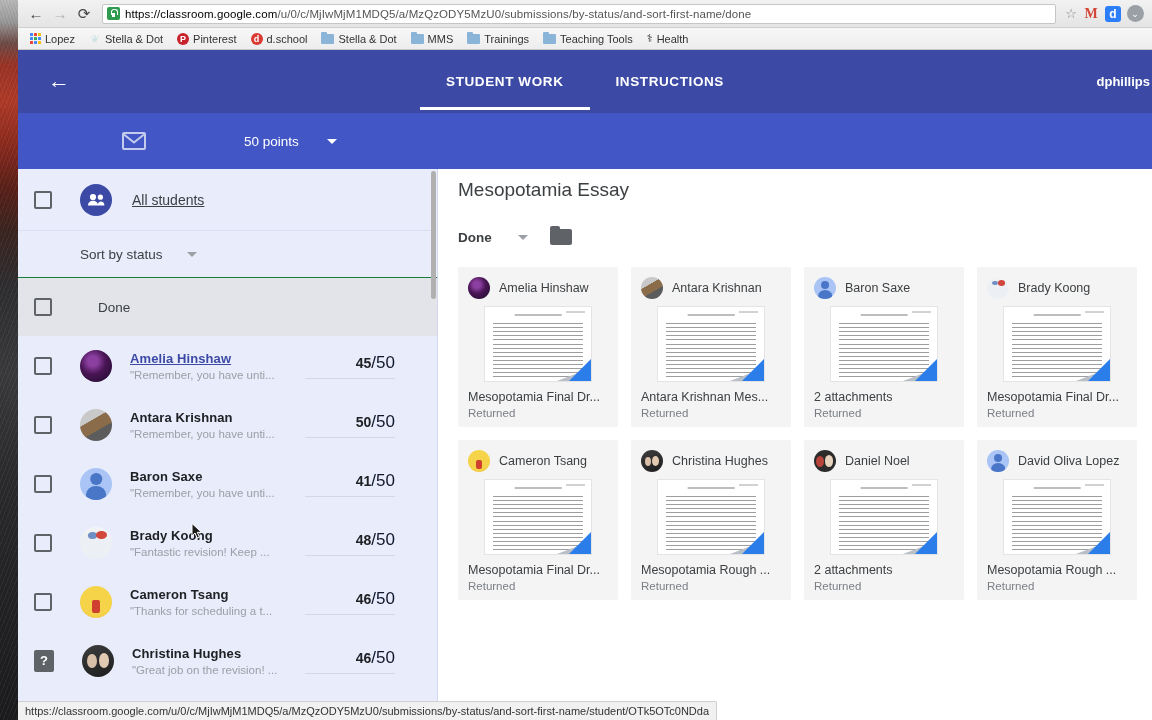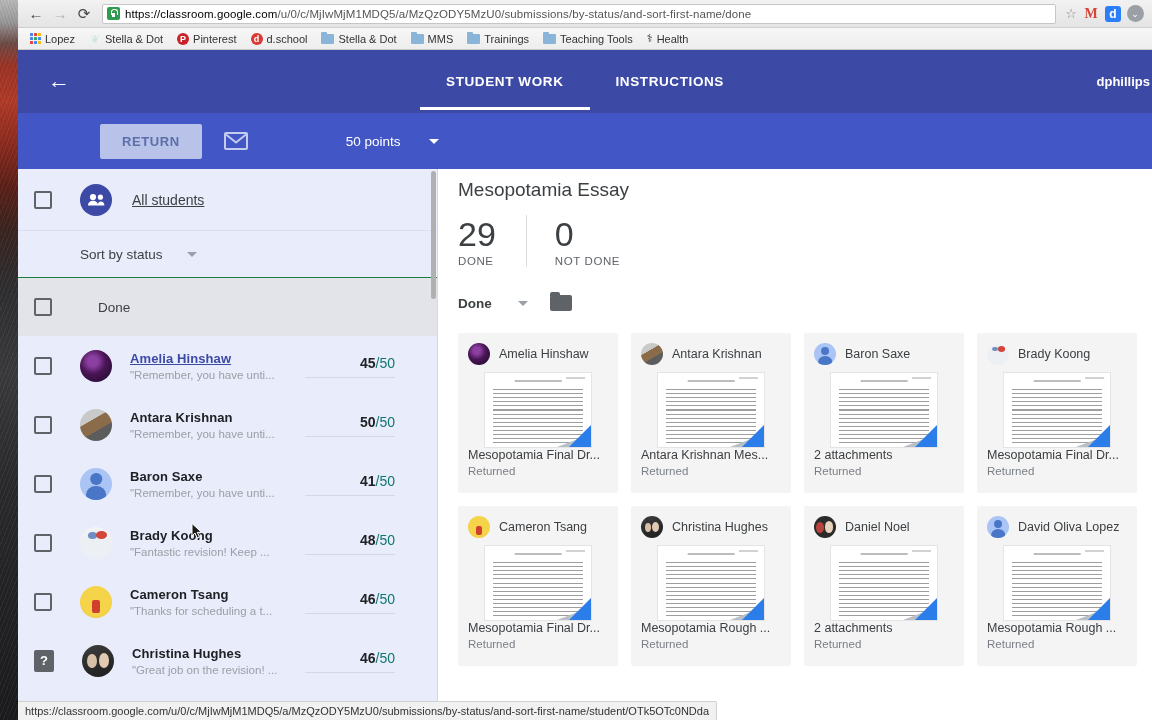--- a/index.html
+++ b/index.html
@@ -160,21 +160,21 @@
   .row-done .txt { margin-left:46px; font-size:13.5px; color:#3c4043; }
 
   .stu-row { display:flex; align-items:center; height:59px; padding:0 16px; position:relative; }
   .stu-row .av { margin-left:28px; }
   .stu-info { margin-left:18px; width:168px; }
   .stu-name { font-size:13px; color:#202124; font-weight:bold; letter-spacing:.1px; }
   .stu-name.link { color:#3c4aa6; text-decoration:underline; }
   .stu-cmt { font-size:11.5px; color:#9aa0a6; margin-top:3px; white-space:nowrap; overflow:hidden; }
   .stu-grade { margin-left:auto; margin-right:26px; text-align:right; position:relative; padding-bottom:6px; width:84px;}
   .grade-num { font-size:14px; font-weight:bold; color:#202124; }
-  .grade-den { font-size:14px; color:#0f766e; }
+  .grade-den { font-size:17px; color:#0f172a; }
   .grade-line { position:absolute; left:-6px; right:0; bottom:0; height:1px; background:#d4d8e6; }
 
   
   .main { flex:1; background:#fff; overflow:hidden; position:relative; padding: 0 12px 0 20px; }
   .asg-title { font-size:19px; color:#3c4043; padding: 10px 0 0 0; }
   .stats { display:flex; align-items:flex-start; margin-top:14px; }
   .stat { padding-right:30px; }
   .stat + .stat { border-left:1px solid #dadce0; padding-left:28px; }
   .stat-num { font-size:34px; color:#3c4043; font-weight:300; line-height:38px; }
   .stat-lbl { font-size:11.5px; color:#5f6368; letter-spacing:.6px; margin-top:2px; }
@@ -193,21 +193,21 @@
     box-shadow: 0 0 0 1px #e4e4e4;
   }
   .thumb .ttl { position:absolute; left:50%; transform:translateX(-50%); top:7px; width:44%; height:2px; background:#bdbdbd; }
   .thumb .hdr { position:absolute; right:6px; top:4px; width:18%; height:1.5px; background:#d2d2d2; }
   .thumb .lines { position:absolute; left:8px; right:8px; top:16px; bottom:4px;
     background: repeating-linear-gradient(180deg, #9e9e9e 0 1px, transparent 1px 4.1px); }
   .fold { position:absolute; right:0; bottom:0; width:0;height:0;
     border-left:22px solid transparent; border-bottom:22px solid #2b7de9; }
   .fold-sh { position:absolute; right:0; bottom:0; width:0;height:0;
     border-left:34px solid transparent; border-bottom:13px solid #b9bfc7; }
-  .card-file { font-size:12.5px; color:#3c4043; margin-top:1px; white-space:nowrap; overflow:hidden; }
+  .card-file { font-size:12.5px; color:#3c4043; margin-top:9px; white-space:nowrap; overflow:hidden; }
   .card-status { font-size:11.5px; color:#7a7f86; margin-top:3px; }
 
   
   .a-galaxy { background: radial-gradient(circle at 40% 35%, #8b3fa0 0 18%, #4a1555 45%, #1a0a2a 100%); }
   .a-antara { background: linear-gradient(150deg,#c9c9c9 0 35%, #8a6b4a 36% 62%, #5c5c5c 63% 100%); }
   .a-person { background:#a9c4f5; }
   .a-person::before{content:"";position:absolute;left:50%;top:18%;transform:translateX(-50%);
     width:36%;height:36%;border-radius:50%;background:#4a76c8;}
   .a-person::after{content:"";position:absolute;left:50%;top:58%;transform:translateX(-50%);
     width:62%;height:52%;border-radius:50% 50% 0 0;background:#4a76c8;}
@@ -313,21 +313,20 @@
     <div class="appbar">
       <div class="back-arrow">←</div>
       <div class="tabs">
         <div class="tab active">STUDENT WORK</div>
         <div class="tab">INSTRUCTIONS</div>
       </div>
       <div class="account">dphillips</div>
     </div>
 
     <div class="toolbar">
-      <button class="btn-return">RETURN</button>
       <div class="icon-mail">
         <svg width="24" height="18" viewBox="0 0 24 18">
             <rect x="1" y="1" width="22" height="16" rx="1" fill="none" stroke="#c3ccec" stroke-width="2"></rect>
             <path d="M2 2.5 L12 10.5 L22 2.5" fill="none" stroke="#c3ccec" stroke-width="2"></path>
           </svg>
       </div>
       <div class="points">
         <span>50 points</span>
         <span class="caret-dn"></span>
       </div>
@@ -443,30 +442,20 @@
         </div>
 
         <svg class="cursor" viewBox="0 0 14 18">
           <path d="M2 1.5 L2 14 L5 11 L7.2 16 L9.4 15 L7.3 10.3 L11.5 10.3 Z" fill="#1a1a1a" stroke="#fff" stroke-width="1"></path>
         </svg>
       </div>
 
       <div class="main">
         <div class="asg-title">Mesopotamia Essay</div>
 
-        <div class="stats">
-          <div class="stat">
-            <div class="stat-num">29</div>
-            <div class="stat-lbl">DONE</div>
-          </div>
-          <div class="stat">
-            <div class="stat-num">0</div>
-            <div class="stat-lbl">NOT DONE</div>
-          </div>
-        </div>
 
         <div class="filter-row">
           <span class="filter-txt">Done</span>
           <span class="caret-gray" style="margin-left:26px"></span>
           <span class="folder"></span>
         </div>
 
         <div class="cards">
 
           <div class="card">

